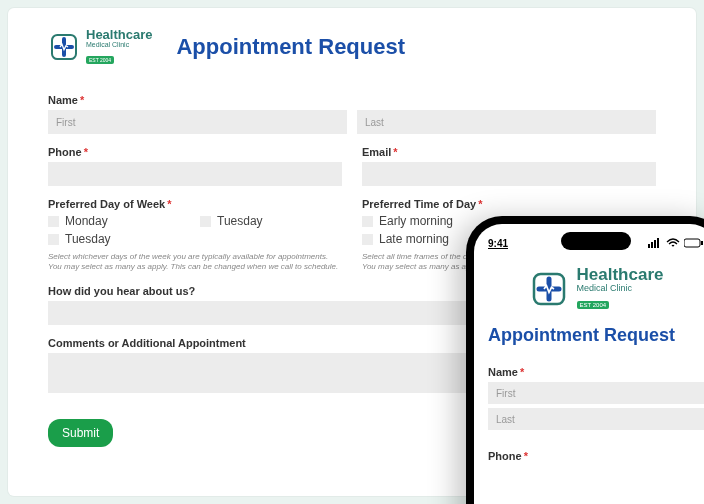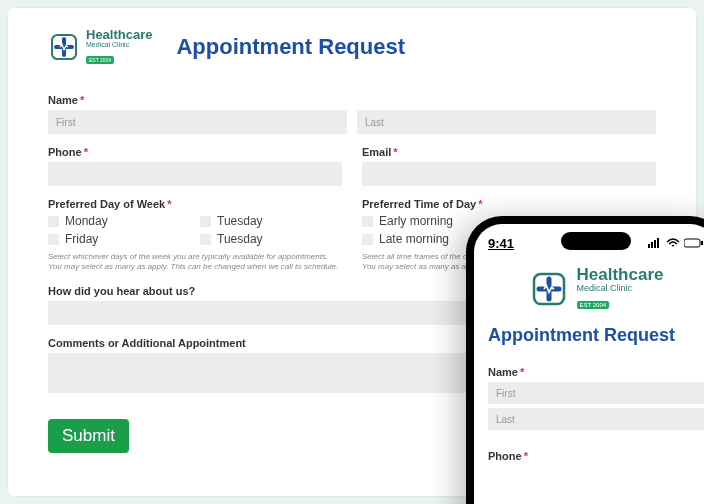--- a/index.html
+++ b/index.html
@@ -131,22 +131,22 @@
   width: 100%;
   height: 40px;
   background: #ececec;
   border: none;
 }
 .submit {
   background: #1a9e4a;
   color: #fff;
   border: none;
   padding: 7px 14px;
-  font-size: 17px;
-  border-radius: 4px;
+  font-size: 12px;
+  border-radius: 12px;
   margin-top: 14px;
   cursor: pointer;
 }
 
 
 .phone {
   position: absolute;
   right: -30px;
   bottom: -60px;
   width: 260px;
@@ -172,21 +172,21 @@
   transform: translateX(-50%);
   width: 70px;
   height: 18px;
   background: #000;
   border-radius: 12px;
 }
 .status-bar {
   display: flex;
   justify-content: space-between;
   align-items: center;
-  font-size: 13px;
+  font-size: 10px;
   font-weight: 600;
   height: 22px;
   text-decoration: underline;
 }
 .status-icons {
   display: flex;
   gap: 4px;
   align-items: center;
 }
 .phone-logo {
@@ -276,24 +276,20 @@
     <div class="col">
       <label class="field-label"><span>Preferred Day of Week</span><span class="req">*</span></label>
       <div class="checks">
         <div class="check-item">
             <span class="chk"></span>
             <span>Monday</span>
           </div>
         <div class="check-item">
             <span class="chk"></span>
             <span>Tuesday</span>
-          </div>
-        <div class="check-item">
-            <span class="chk"></span>
-            <span>Friday</span>
           </div>
         <div class="check-item">
             <span class="chk"></span>
             <span>Tuesday</span>
           </div>
       </div>
       <div class="help">Select whichever days of the week you are typically available for appointments. You may select as many as apply. This can be changed when we call to schedule.</div>
     </div>
     <div class="col">
       <label class="field-label"><span>Preferred Time of Day</span><span class="req">*</span></label>

